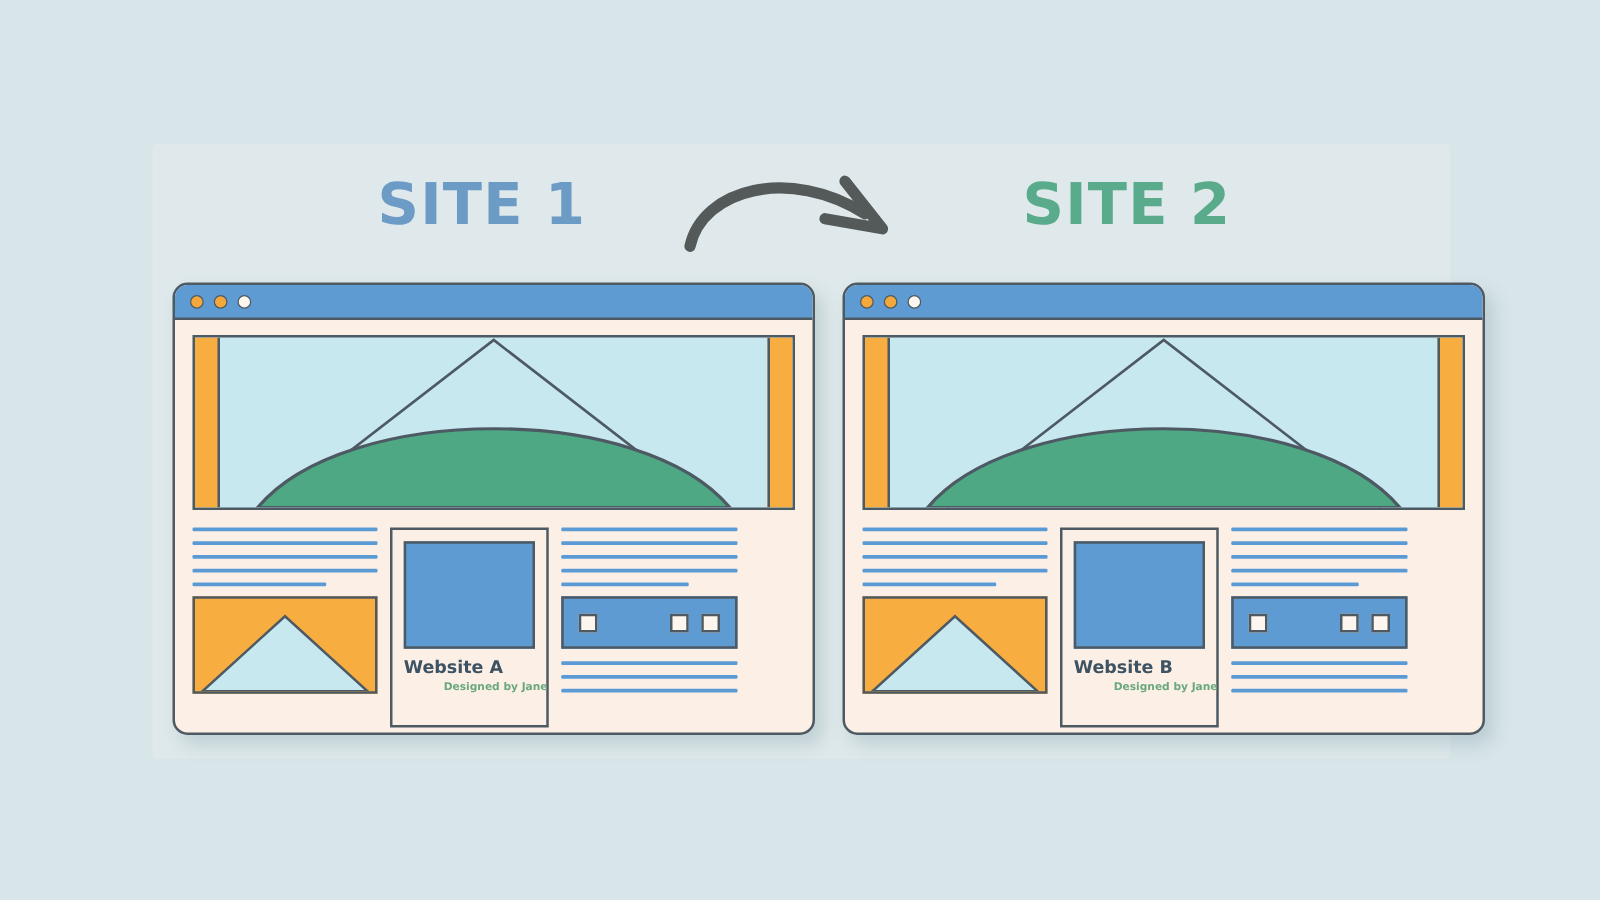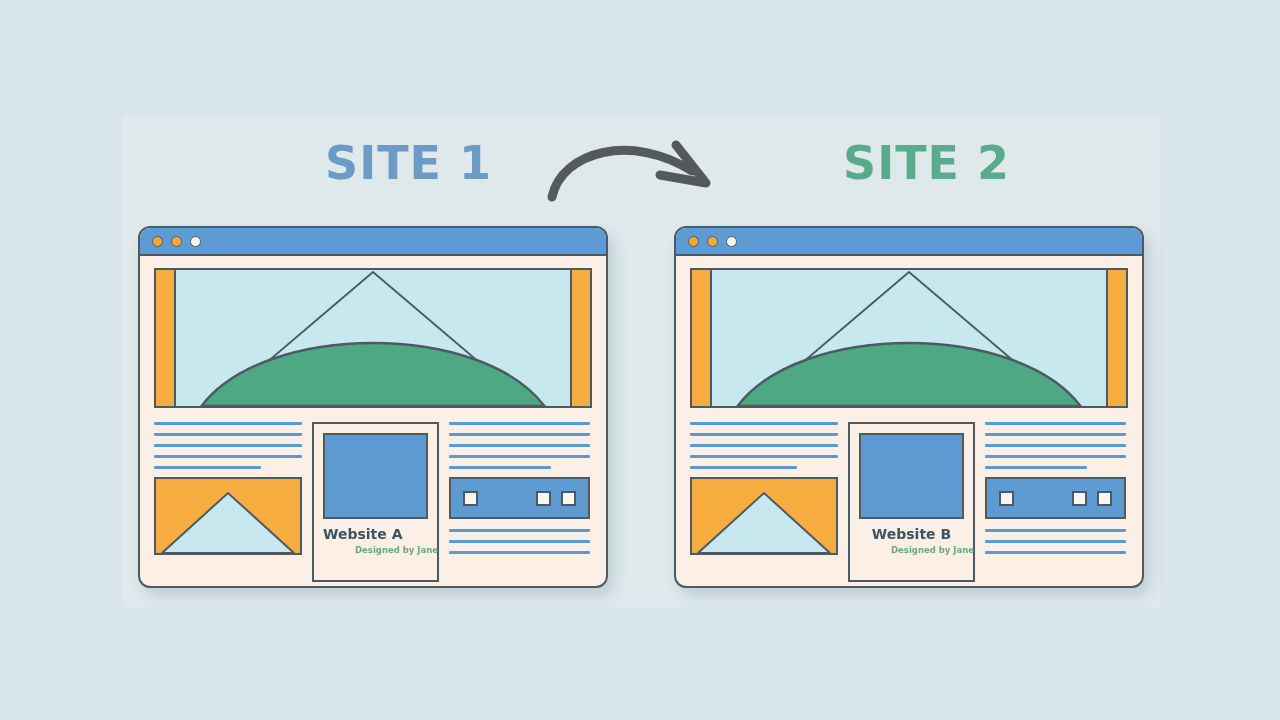--- a/index.html
+++ b/index.html
@@ -30,54 +30,54 @@
   .site-title {
     position: absolute;
     font-family: "DejaVu Sans", sans-serif;
     font-weight: bold;
     font-size: 46px;
     letter-spacing: 1px;
     line-height: 1;
     white-space: nowrap;
   }
   .site-title-1 {
-    left: 325px;
+    left: 302px;
     top: 140px;
     color: #6c9bc6;
   }
   .site-title-2 {
-    left: 843px;
+    left: 818px;
     top: 140px;
     color: #5aab8c;
   }
 
   
   .arrow-wrap {
     position: absolute;
     left: 540px;
     top: 125px;
     width: 200px;
     height: 90px;
   }
 
   
   .browser {
     position: absolute;
     top: 226px;
-    width: 470px;
+    width: 514px;
     height: 362px;
     background: #fcf0e6;
     border: 2px solid #4e5a63;
     border-radius: 12px;
     box-sizing: border-box;
     box-shadow: 6px 8px 14px rgba(120, 150, 160, 0.30);
     overflow: hidden;
   }
   .browser-1 { left: 138px; }
-  .browser-2 { left: 674px; text-align: center; }
+  .browser-2 { left: 674px; }
 
   .titlebar {
     height: 28px;
     background: #5f9bd3;
     border-bottom: 2px solid #4e5a63;
     display: flex;
     align-items: center;
     padding-left: 12px;
     gap: 8px;
     box-sizing: border-box;

